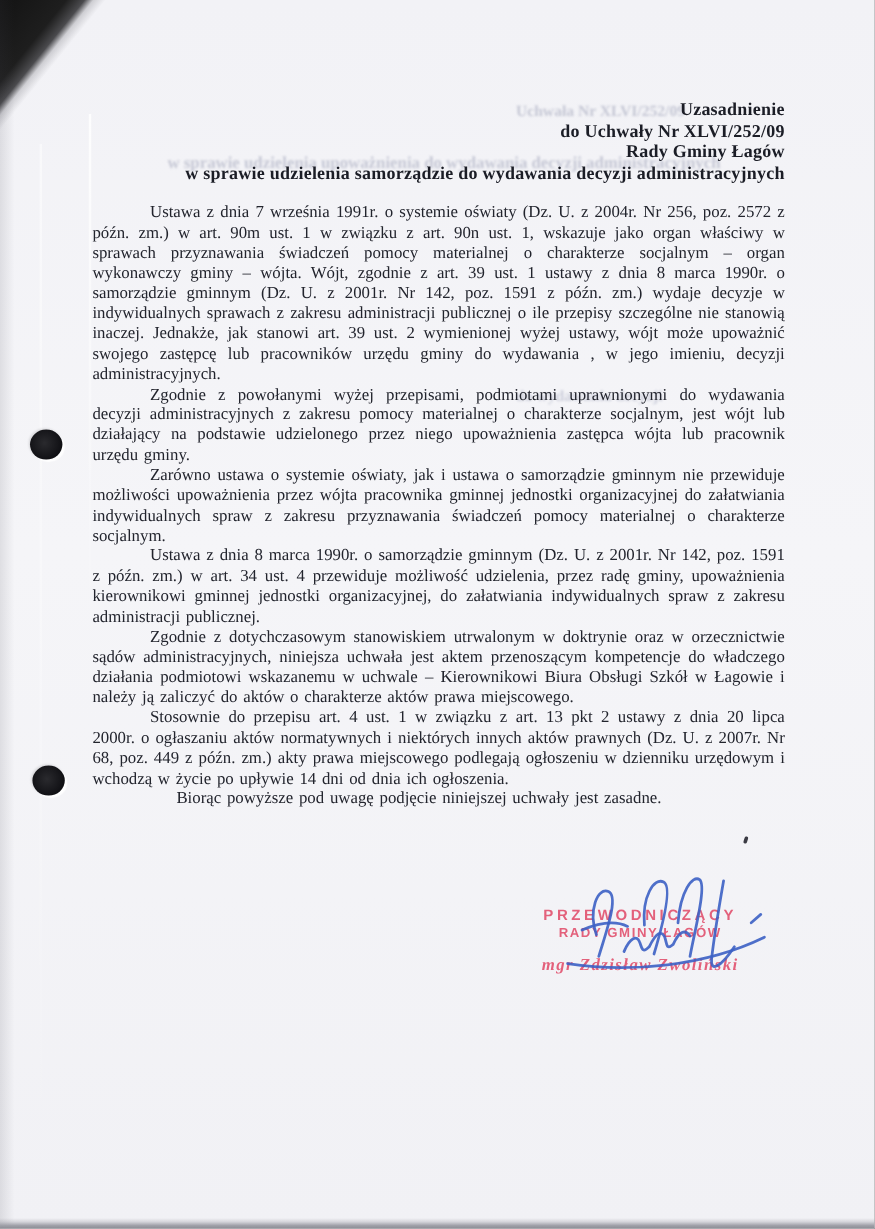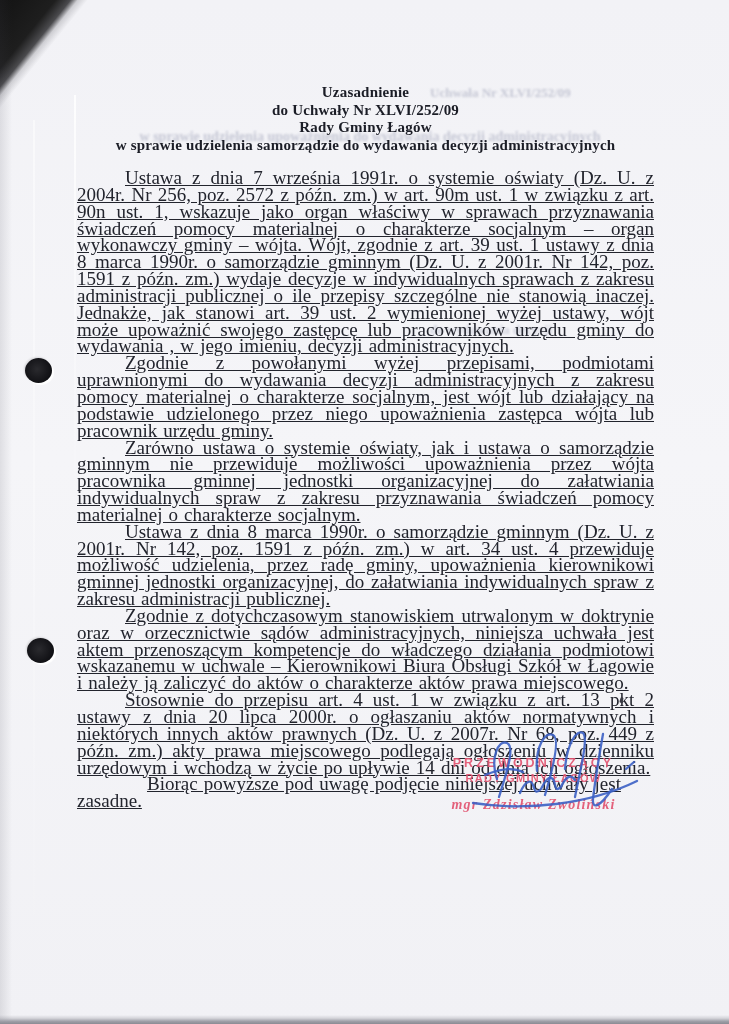--- a/index.html
+++ b/index.html
@@ -41,27 +41,27 @@
   .ghost {
     position: absolute; font-weight: bold; color: rgba(135,140,168,0.42);
     filter: blur(1.1px); white-space: nowrap;
   }
   .ghost-1 { left: 430px; top: 85px; font-size: 13px; }
   .ghost-2 { left: 92px; top: 129px; width: 556px; text-align: center; font-size: 14px; }
   .ghost-3 { left: 430px; top: 322px; font-size: 13px; color: rgba(135,140,168,0.35); }
   
   .content { position: absolute; left: 77px; top: 84px; width: 577px; color: #23252e; }
   .title-block {
-    text-align: center; font-weight: bold; color: #1b1d26;
+    text-align: right; font-weight: bold; color: #1b1d26;
     font-size: 15px; line-height: 17.5px; letter-spacing: 0.2px;
     margin-bottom: 16px; position: relative; z-index: 2;
   }
   .body p {
-    font-size: 19px; line-height: 16.85px; text-align: justify;
-    text-indent: 48px; word-spacing: 1.3px; color: #22242d; text-decoration: underline;
+    font-size: 14px; line-height: 16.85px; text-align: justify;
+    text-indent: 48px; word-spacing: 1.3px; color: #22242d;
   }
   .body p.closing { text-indent: 70px; text-align: left; }
   
   .stamp {
     position: absolute; left: 436px; top: 756px; width: 195px; text-align: center;
     color: #e25672; font-family: "Liberation Sans", sans-serif;
     opacity: 0.93; filter: blur(0.3px); z-index: 3;
   }
   .stamp-line1 { font-size: 12.5px; letter-spacing: 3px; font-weight: bold; }
   .stamp-line2 { font-size: 11px; letter-spacing: 1.3px; font-weight: bold; margin-top: 2px; }

